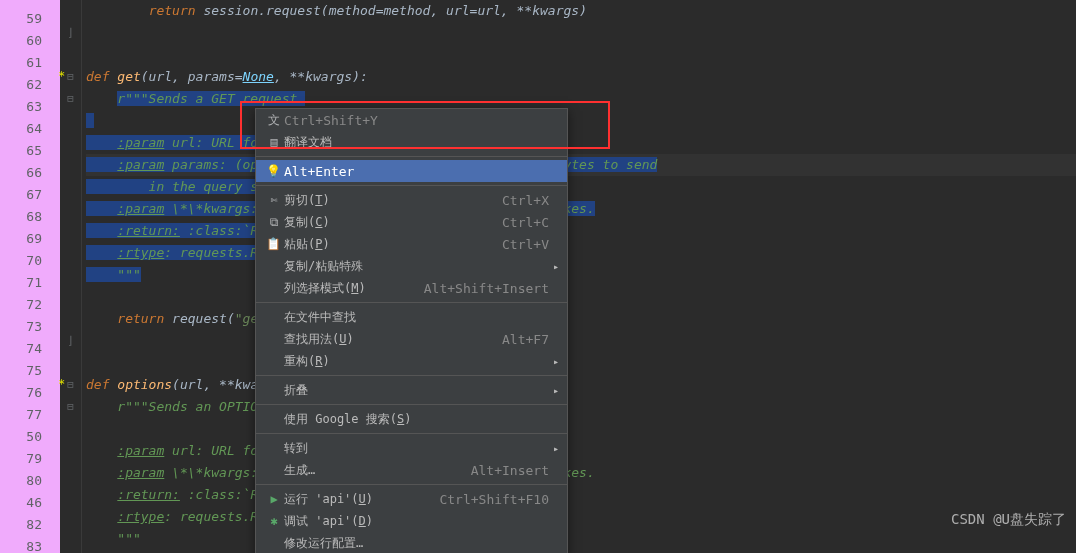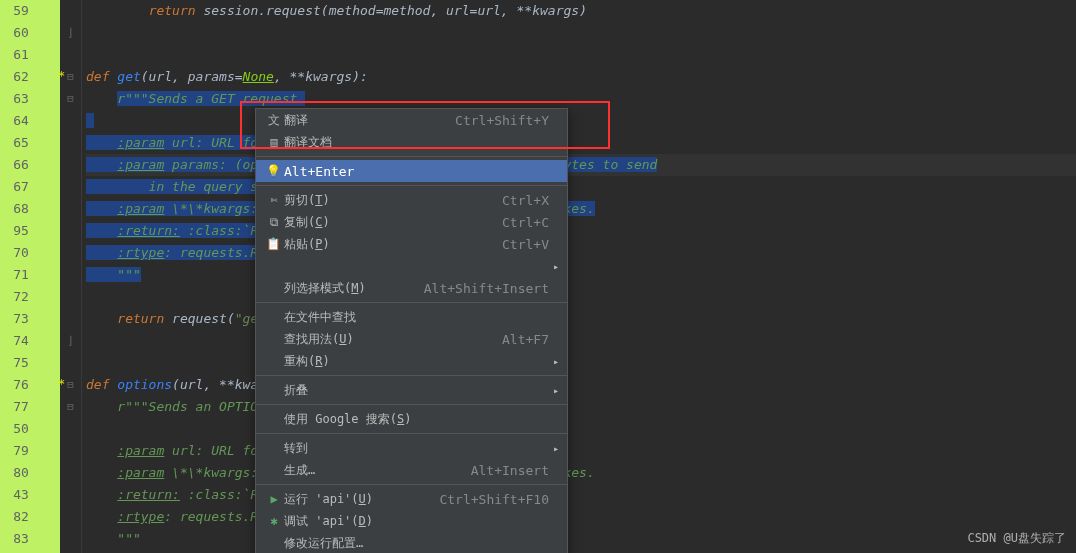--- a/index.html
+++ b/index.html
@@ -13,27 +13,27 @@
     height: 553px;
     position: relative;
     font-style: italic;
   }
   .editor {
     display: flex;
     height: 100%;
   }
   .gutter {
     width: 60px;
-    background: #bef264;
-    text-align: center;
+    background: #f0abfc;
+    text-align: right;
     padding-right: 18px;
     color: #606366;
     font-style: normal;
     line-height: 22px;
-    padding-top: 0;
+    padding-top: 8px;
     user-select: none;
     position: relative;
   }
   .fold-col {
     width: 22px;
     background: #2b2b2b;
     border-right: 1px solid #3a3a3a;
     color: #606366;
     font-style: normal;
     line-height: 22px;
@@ -45,23 +45,23 @@
     flex: 1;
     position: relative;
     line-height: 22px;
     white-space: pre;
     padding-left: 4px;
   }
   .line { height: 22px; }
   .hl-line { background: #323232; }
   .sel { background: #214283; display: inline; }
   .kw { color: #cc7832; }
-  .fn { color: #3b82f6; }
+  .fn { color: #fdba74; }
   .param { color: #a9b7c6; }
-  .builtin { color: #84cc16; text-decoration: underline; }
+  .builtin { color: #7dd3fc; text-decoration: underline; }
   .str { color: #6a8759; }
   .doc { color: #629755; font-style: italic; }
   .doctag { color: #629755; font-style: italic; text-decoration: underline; text-align: center; }
   .op { color: #a9b7c6; }
 
   .ctx-menu {
     position: absolute;
     left: 255px;
     top: 108px;
     width: 313px;
@@ -98,55 +98,55 @@
   .red-box {
     position: absolute;
     border: 2px solid #ff3030;
     pointer-events: none;
   }
   .red-box.outer { left: 240px; top: 101px; width: 370px; height: 48px; }
 
   .watermark {
     position: absolute;
     right: 10px;
-    bottom: 6px;
+    bottom: 24px;
     color: #d0d0d0cc;
-    font-size: 12px;
+    font-size: 14px;
     font-style: normal;
   }
   .star-mark { color: #e0e000; position:absolute; left: 58px; font-style: normal; font-size: 12px; }
 </style>
 </head>
 <body>
 
 <div class="editor">
   <div class="gutter" id="gutter">
       <div class="line">59</div>
       <div class="line">60</div>
       <div class="line">61</div>
       <div class="line">62</div>
       <div class="line">63</div>
       <div class="line">64</div>
       <div class="line">65</div>
       <div class="line">66</div>
       <div class="line">67</div>
       <div class="line">68</div>
-      <div class="line">95</div>
+      <div class="line">69</div>
       <div class="line">70</div>
       <div class="line">71</div>
       <div class="line">72</div>
       <div class="line">73</div>
       <div class="line">74</div>
       <div class="line">75</div>
       <div class="line">76</div>
       <div class="line">77</div>
       <div class="line">50</div>
       <div class="line">79</div>
       <div class="line">80</div>
-      <div class="line">43</div>
+      <div class="line">46</div>
       <div class="line">82</div>
       <div class="line">83</div>
     </div>
   <div class="fold-col" id="foldcol">
       <div class="line"></div>
       <div class="line">⌋</div>
       <div class="line"></div>
       <div class="line">⊟</div>
       <div class="line">⊟</div>
       <div class="line"></div>
@@ -169,21 +169,20 @@
       <div class="line"></div>
       <div class="line"></div>
       <div class="line"></div>
     </div>
   <div class="code" id="code"><div class="line">        <span class="kw">return </span>session.request(<span class="param">method</span><span class="op">=method, </span><span class="param">url</span><span class="op">=url, **kwargs)</span></div><div class="line">&nbsp;</div><div class="line">&nbsp;</div><div class="line"><span class="kw">def </span><span class="fn">get</span>(url, <span class="param">params</span><span class="op">=</span><span class="builtin">None</span>, **kwargs):</div><div class="line">    <span class="sel"><span class="doc">r"""Sends a GET request.</span></span></div><div class="line"><span class="sel">&nbsp;</span></div><div class="line"><span class="sel">    <span class="doctag">:param</span><span class="doc"> url: URL for the new </span></span></div><div class="line hl-line"><span class="sel">    <span class="doctag">:param</span><span class="doc"> params: (optional) Dictionary, list of tuples or bytes to send</span></span></div><div class="line"><span class="sel"><span class="doc">        in the query string for the </span></span></div><div class="line"><span class="sel">    <span class="doctag">:param</span><span class="doc"> \*\*kwargs: Optional arguments that ``request`` takes.</span></span></div><div class="line"><span class="sel">    <span class="doctag">:return:</span><span class="doc"> :class:`Response &lt;Response&gt;` object</span></span></div><div class="line"><span class="sel">    <span class="doctag">:rtype</span><span class="doc">: requests.Response</span></span></div><div class="line"><span class="sel">    <span class="doc">"""</span></span></div><div class="line">&nbsp;</div><div class="line">    <span class="kw">return </span>request(<span class="str">"get"</span>, url, <span class="param">params</span>=params, **kwargs)</div><div class="line">&nbsp;</div><div class="line">&nbsp;</div><div class="line"><span class="kw">def </span><span class="fn">options</span>(url, **kwargs):</div><div class="line">    <span class="doc">r"""Sends an OPTIONS request.</span></div><div class="line">&nbsp;</div><div class="line">    <span class="doctag">:param</span><span class="doc"> url: URL for the new </span></div><div class="line">    <span class="doctag">:param</span><span class="doc"> \*\*kwargs: Optional arguments that ``request`` takes.</span></div><div class="line">    <span class="doctag">:return:</span><span class="doc"> :class:`Response &lt;Response&gt;` object</span></div><div class="line">    <span class="doctag">:rtype</span><span class="doc">: requests.Response</span></div><div class="line">    <span class="doc">"""</span></div></div>
 </div>
 
 <div class="ctx-menu" id="ctxmenu">
     <div class="menu-item">
       <span class="mi-icon">文</span>
-      <span class="mi-label">翻译</span>
       <span class="mi-short">Ctrl+Shift+Y</span>
     </div>
     <div class="menu-item">
       <span class="mi-icon">▤</span>
       <span class="mi-label">翻译文档</span>
     </div>
     <div class="menu-sep"></div>
     <div class="menu-item hover">
       <span class="mi-icon">💡</span>
       <span class="mi-short">Alt+Enter</span>
@@ -199,20 +198,21 @@
       <span class="mi-label">复制(<span class="u">C</span>)</span>
       <span class="mi-short">Ctrl+C</span>
     </div>
     <div class="menu-item">
       <span class="mi-icon">📋</span>
       <span class="mi-label">粘贴(<span class="u">P</span>)</span>
       <span class="mi-short">Ctrl+V</span>
     </div>
     <div class="menu-item">
       <span class="mi-icon"></span>
+      <span class="mi-label">复制/粘贴特殊</span>
       <span class="mi-arrow">▸</span>
     </div>
     <div class="menu-item">
       <span class="mi-icon"></span>
       <span class="mi-label">列选择模式(<span class="u">M</span>)</span>
       <span class="mi-short">Alt+Shift+Insert</span>
     </div>
     <div class="menu-sep"></div>
     <div class="menu-item">
       <span class="mi-icon"></span>

